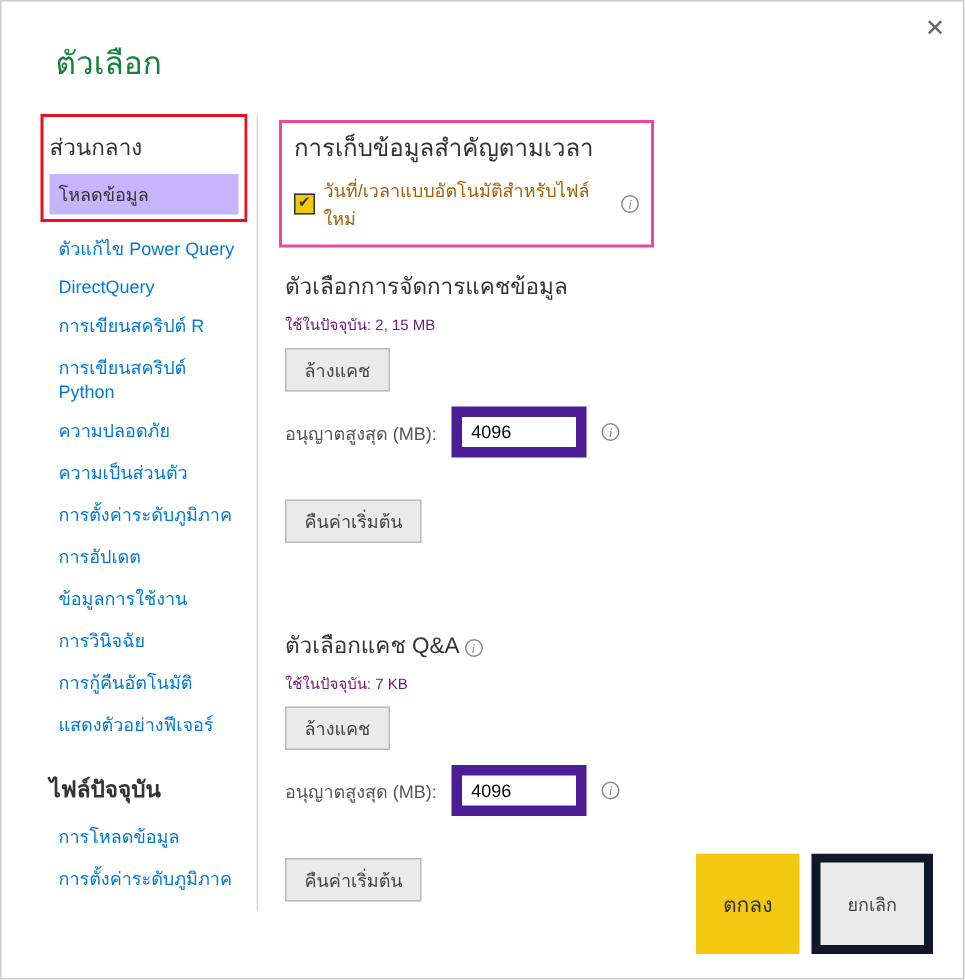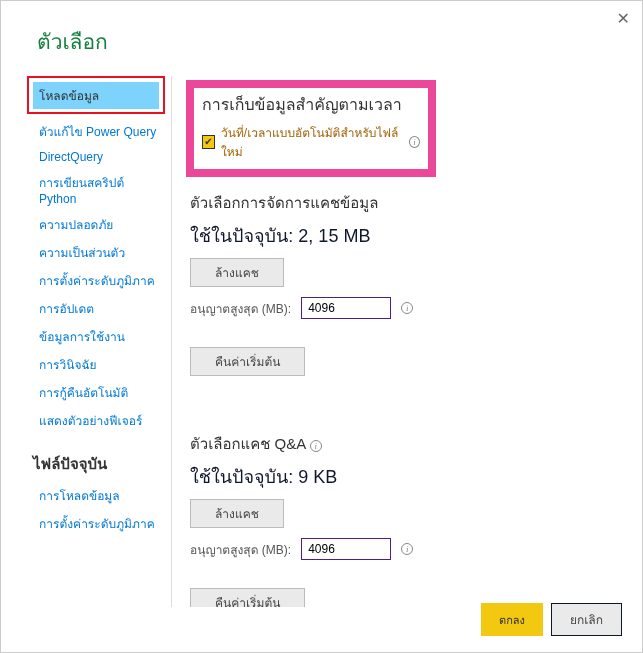--- a/index.html
+++ b/index.html
@@ -65,42 +65,42 @@
     }
     .sidebar-item {
       display: block;
       color: #0078d4;
       padding: 4px 6px;
       margin-bottom: 1px;
       cursor: pointer;
       font-size: 12px;
     }
     .sidebar-item.selected {
-      background: #7dd3fc;
+      background: #c4b5fd;
       color: #333;
     }
     .sidebar-header-2 {
       font-size: 15px;
       font-weight: 700;
       color: #333;
       margin-top: 18px;
       margin-bottom: 6px;
     }
     .divider-vert {
       width: 1px;
       background: #ddd;
       margin: 0 4px 0 6px;
     }
     .main {
       flex: 1;
       padding: 4px 20px 0 14px;
       overflow-y: auto;
     }
     .red-box-main {
-      border: 8px solid #ec4899;
+      border: 2px solid #ec4899;
       padding: 4px 8px 8px 8px;
       margin: 0 0 14px -4px;
       width: 250px;
     }
     .section-title {
       font-size: 16px;
       color: #333;
       margin-bottom: 4px;
     }
     .checkbox-row {
@@ -137,96 +137,98 @@
       font-style: italic;
       font-family: serif;
     }
     .subsection-title {
       font-size: 15px;
       color: #333;
       margin-bottom: 6px;
       margin-top: 6px;
     }
     .usage-text {
-      font-size: 18px;
-      color: #0f172a;
+      font-size: 10px;
+      color: #701a75;
       margin-bottom: 8px;
     }
     .btn-gray {
       background: #eaeaea;
       border: 1px solid #bbb;
-      padding: 4px 24px;
+      padding: 4px 12px;
       font-size: 12px;
       color: #444;
       cursor: pointer;
       margin-bottom: 10px;
     }
     .input-row {
       display: flex;
       align-items: center;
       gap: 10px;
       margin-bottom: 14px;
     }
     .input-label {
       font-size: 12px;
       color: #555;
     }
     .text-input {
       width: 90px;
       padding: 3px 6px;
-      border: 1px solid #4c1d95;
+      border: 7px solid #4c1d95;
       font-size: 12px;
     }
     .spacer {
       height: 14px;
     }
     .spacer-lg {
       height: 40px;
     }
     .footer {
       position: absolute;
       bottom: 16px;
       right: 20px;
       display: flex;
       gap: 8px;
     }
     .btn-primary {
       background: #f2c811;
       border: none;
       padding: 6px 18px;
-      font-size: 11px;
+      font-size: 14px;
       color: #333;
       cursor: pointer;
     }
     .btn-secondary {
       background: #eaeaea;
-      border: 1px solid #0f172a;
-      padding: 6px 18px;
+      border: 6px solid #0f172a;
+      padding: 18px 18px;
       font-size: 12px;
       color: #444;
       cursor: pointer;
     }
   </style>
 </head>
 <body>
 
 <div class="dialog">
   <button class="close-btn">
     <span>✕</span>
   </button>
 
   <div class="title">ตัวเลือก</div>
 
   <div class="content">
     <div class="sidebar">
       <div class="red-box-outer">
+        <div class="sidebar-header">ส่วนกลาง</div>
         <a class="sidebar-item selected">โหลดข้อมูล</a>
       </div>
       <a class="sidebar-item">ตัวแก้ไข Power Query</a>
       <a class="sidebar-item">DirectQuery</a>
+      <a class="sidebar-item">การเขียนสคริปต์ R</a>
       <a class="sidebar-item">การเขียนสคริปต์ Python</a>
       <a class="sidebar-item">ความปลอดภัย</a>
       <a class="sidebar-item">ความเป็นส่วนตัว</a>
       <a class="sidebar-item">การตั้งค่าระดับภูมิภาค</a>
       <a class="sidebar-item">การอัปเดต</a>
       <a class="sidebar-item">ข้อมูลการใช้งาน</a>
       <a class="sidebar-item">การวินิจฉัย</a>
       <a class="sidebar-item">การกู้คืนอัตโนมัติ</a>
       <a class="sidebar-item">แสดงตัวอย่างฟีเจอร์</a>
 
@@ -260,21 +262,21 @@
       </div>
       <div class="spacer"></div>
       <button class="btn-gray">คืนค่าเริ่มต้น</button>
 
       <div class="spacer-lg"></div>
 
       <div class="subsection-title">
         <span>ตัวเลือกแคช Q&amp;A</span>
         <span class="info-icon">i</span>
       </div>
-      <div class="usage-text">ใช้ในปัจจุบัน: 9 KB</div>
+      <div class="usage-text">ใช้ในปัจจุบัน: 7 KB</div>
       <button class="btn-gray">ล้างแคช</button>
       <div class="input-row">
         <span class="input-label">อนุญาตสูงสุด (MB):</span>
         <input class="text-input" type="text" value="4096" style="">
         <span class="info-icon">i</span>
       </div>
       <div class="spacer"></div>
       <button class="btn-gray">คืนค่าเริ่มต้น</button>
     </div>
   </div>

